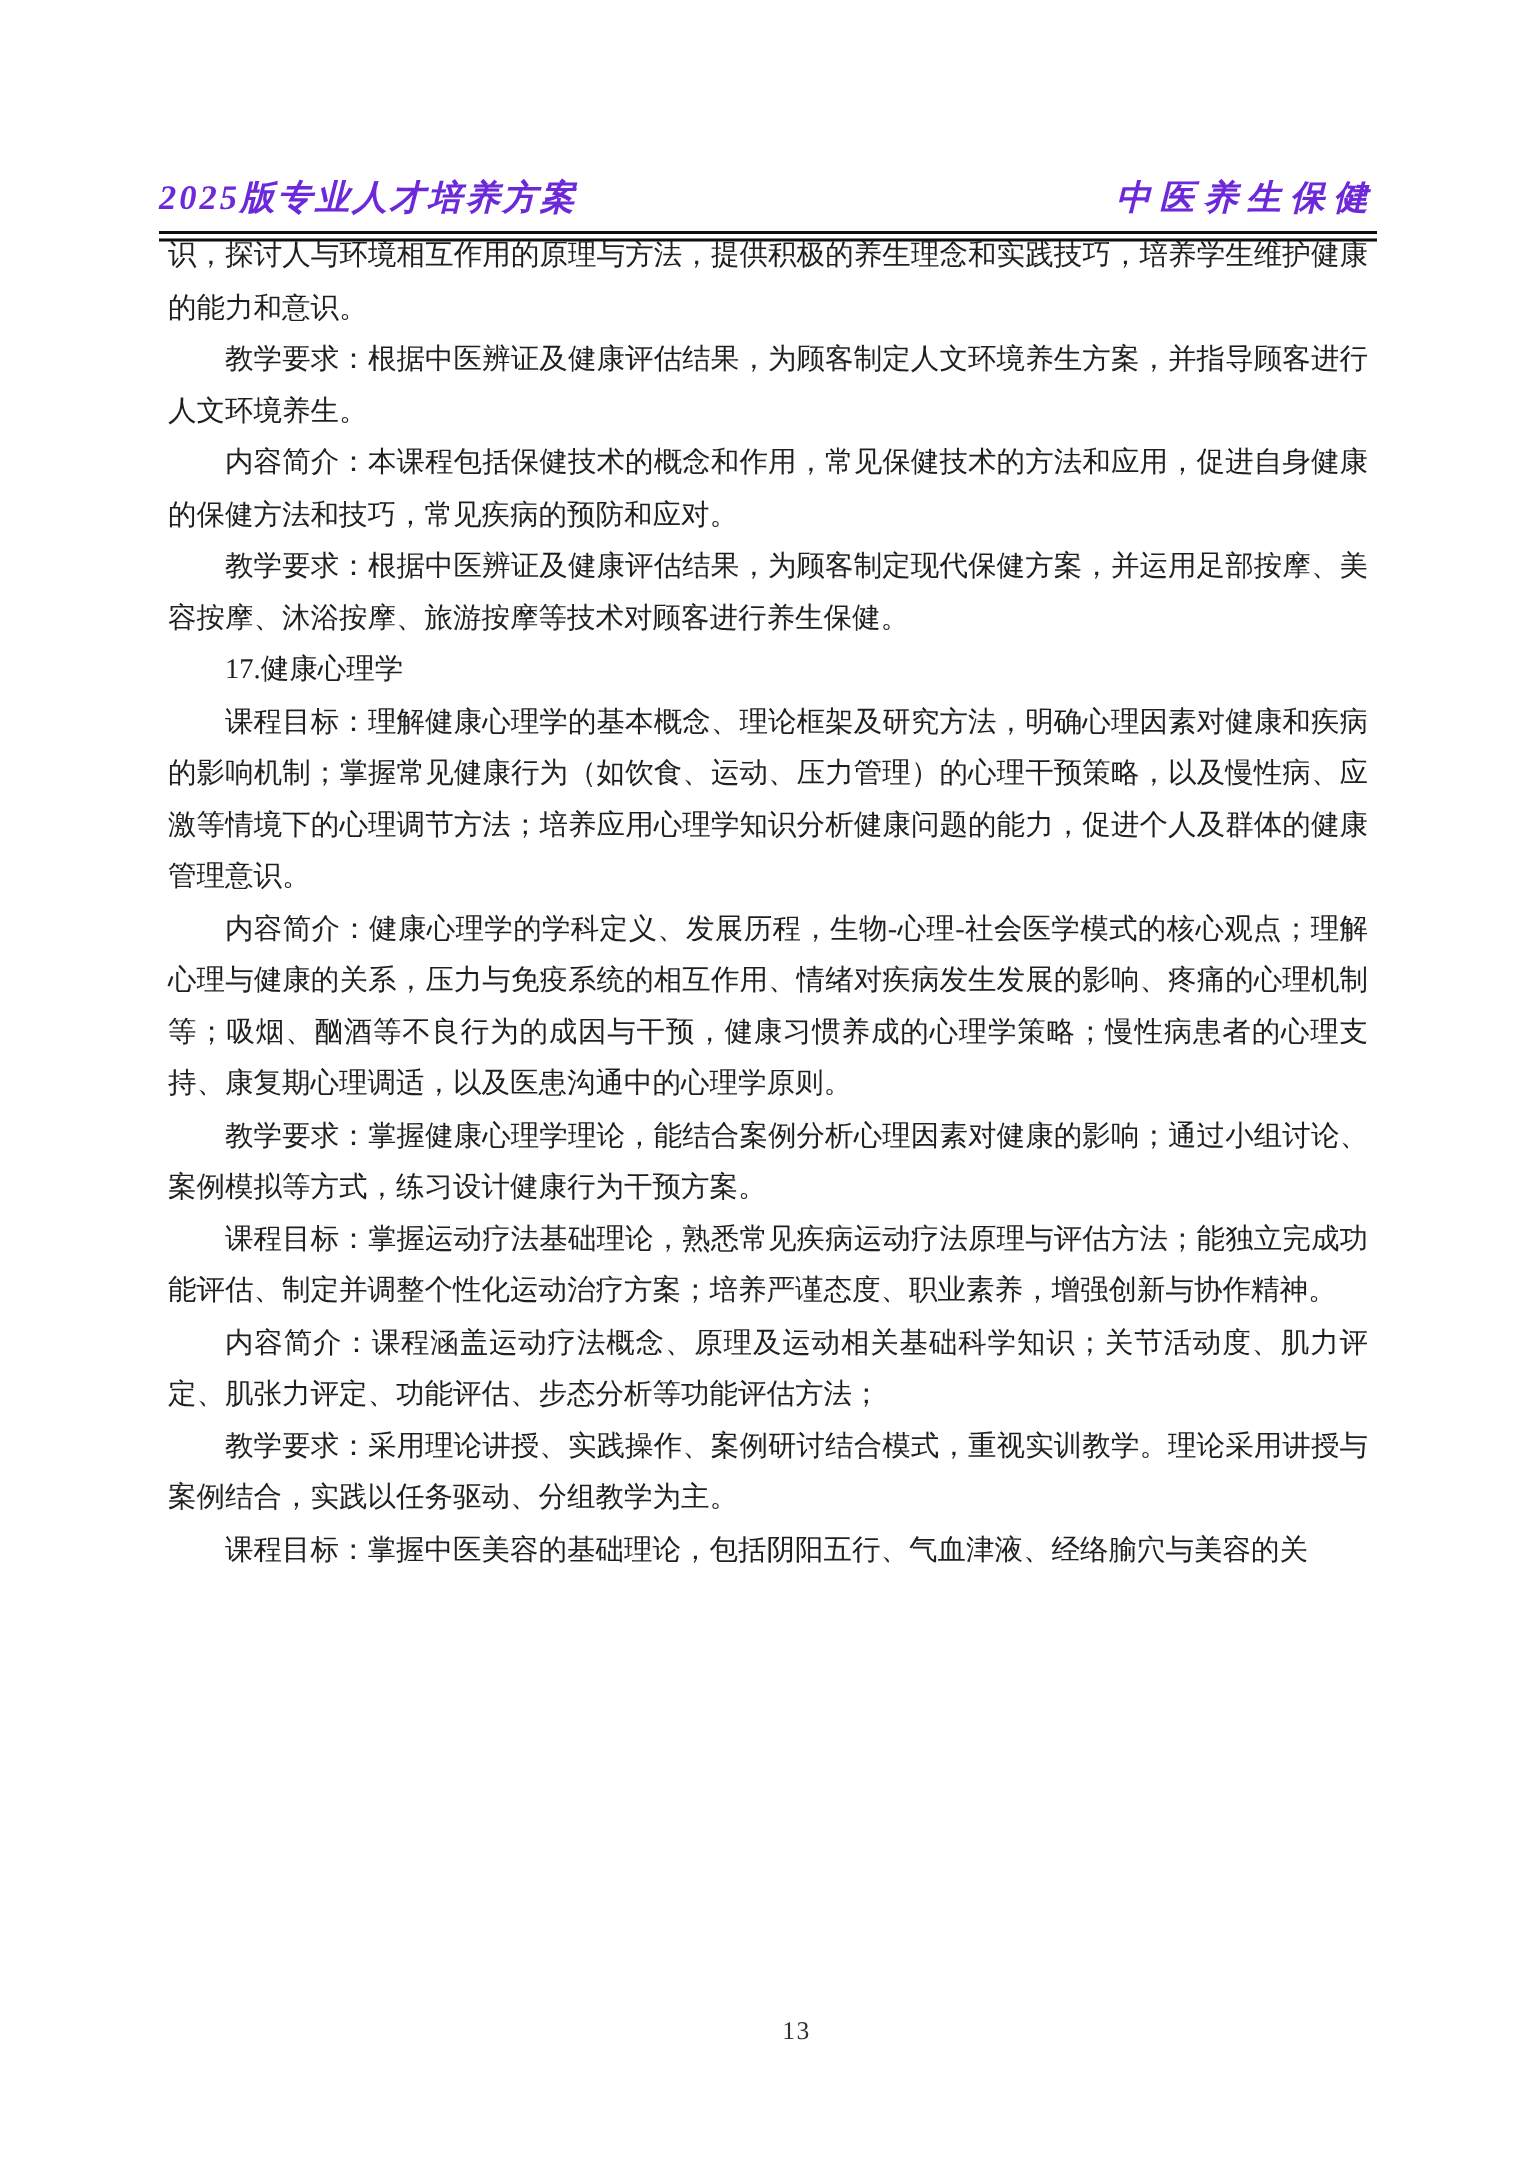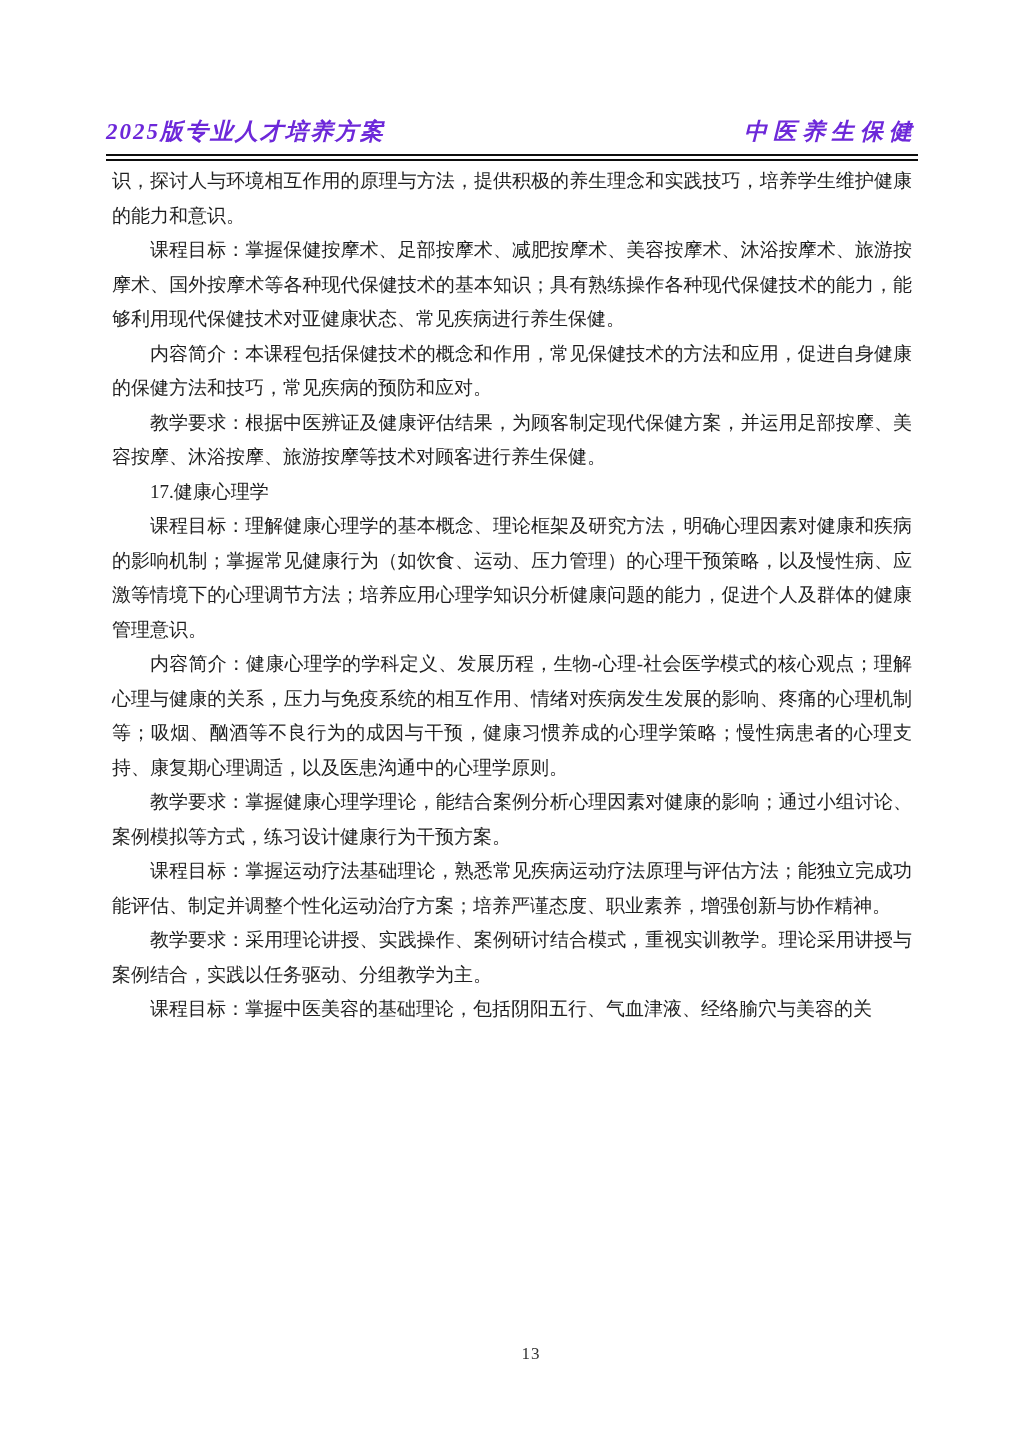--- a/index.html
+++ b/index.html
@@ -41,21 +41,21 @@
   }
   .header-rule {
     margin-top: 7px;
     height: 3px;
     border-top: 2px solid #0d0d0d;
     border-bottom: 2px solid #0d0d0d;
   }
   
   .body-text {
     position: absolute;
-    top: 164px;
+    top: 154px;
     left: 112px;
     width: 800px;
     font-size: 19px;
     line-height: 34.5px;
     text-align: justify;
     color: #1f1f1f;
   }
   .para {
     margin: 0;
     padding: 0;
@@ -87,28 +87,29 @@
   <div class="header">
     <div class="header-row">
       <span class="header-left">2025版专业人才培养方案</span>
       <span class="header-right">中医养生保健</span>
     </div>
     <div class="header-rule"></div>
   </div>
 
   <div class="body-text">
     <p class="para noindent">识，探讨人与环境相互作用的原理与方法，提供积极的养生理念和实践技巧，培养学生维护健康的能力和意识。</p>
-    <p class="para">课程目标：掌握保健按摩术、足部按摩术、减肥按摩术、美容按摩术、沐浴按摩术、旅游按摩术、国外按摩术等各种现代保健技术的基本知识；具有熟练操作各种现代保健技术的能力，能够利用现代保健技术对亚健康状态、常见疾病进行养生保健。</p>
+    <p class="para">教学要求：根据中医辨证及健康评估结果，为顾客制定人文环境养生方案，并指导顾客进行人文环境养生。</p>
     <p class="para">内容简介：本课程包括保健技术的概念和作用，常见保健技术的方法和应用，促进自身健康的保健方法和技巧，常见疾病的预防和应对。</p>
     <p class="para">教学要求：根据中医辨证及健康评估结果，为顾客制定现代保健方案，并运用足部按摩、美容按摩、沐浴按摩、旅游按摩等技术对顾客进行养生保健。</p>
     <p class="para">17.健康心理学</p>
     <p class="para">课程目标：理解健康心理学的基本概念、理论框架及研究方法，明确心理因素对健康和疾病的影响机制；掌握常见健康行为（如饮食、运动、压力管理）的心理干预策略，以及慢性病、应激等情境下的心理调节方法；培养应用心理学知识分析健康问题的能力，促进个人及群体的健康管理意识。</p>
     <p class="para">内容简介：健康心理学的学科定义、发展历程，生物-心理-社会医学模式的核心观点；理解心理与健康的关系，压力与免疫系统的相互作用、情绪对疾病发生发展的影响、疼痛的心理机制等；吸烟、酗酒等不良行为的成因与干预，健康习惯养成的心理学策略；慢性病患者的心理支持、康复期心理调适，以及医患沟通中的心理学原则。</p>
     <p class="para">教学要求：掌握健康心理学理论，能结合案例分析心理因素对健康的影响；通过小组讨论、案例模拟等方式，练习设计健康行为干预方案。</p>
     <p class="para">课程目标：掌握运动疗法基础理论，熟悉常见疾病运动疗法原理与评估方法；能独立完成功能评估、制定并调整个性化运动治疗方案；培养严谨态度、职业素养，增强创新与协作精神。</p>
+    <p class="para">内容简介：课程涵盖运动疗法概念、原理及运动相关基础科学知识；关节活动度、肌力评定、肌张力评定、功能评估、步态分析等功能评估方法；</p>
     <p class="para">教学要求：采用理论讲授、实践操作、案例研讨结合模式，重视实训教学。理论采用讲授与案例结合，实践以任务驱动、分组教学为主。</p>
     <p class="para">课程目标：掌握中医美容的基础理论，包括阴阳五行、气血津液、经络腧穴与美容的关</p>
   </div>
 
   <div class="footer">
     <span class="page-number">13</span>
   </div>
 
 </div>
 

